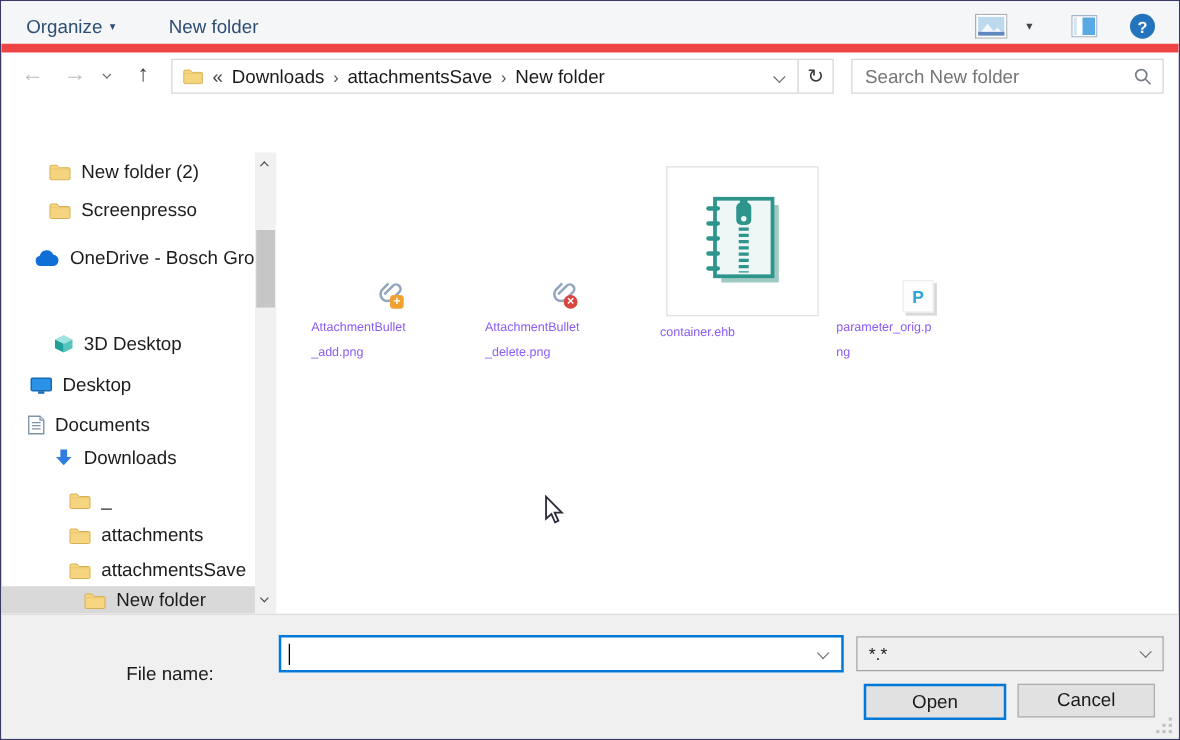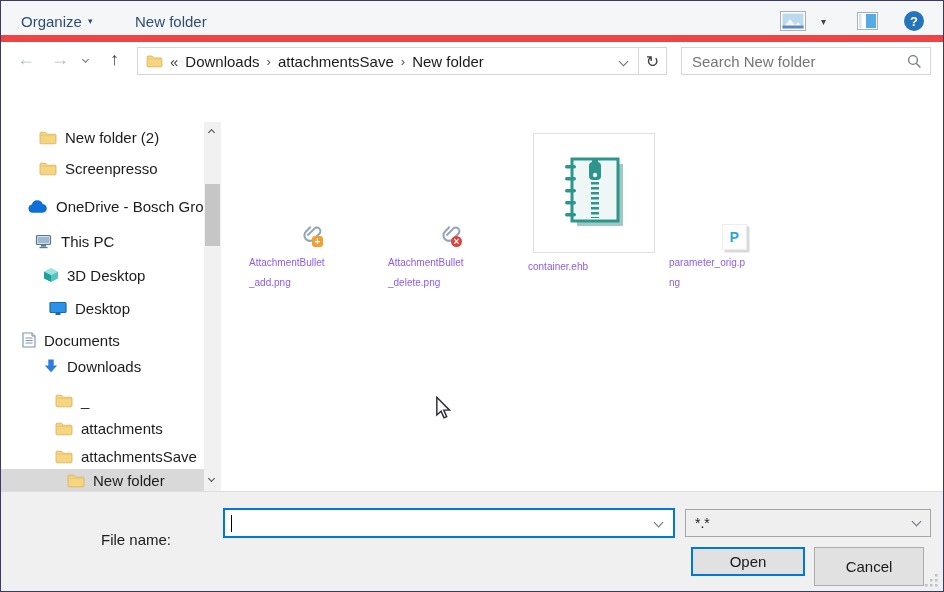--- a/index.html
+++ b/index.html
@@ -174,33 +174,27 @@
           <use href="#i-folder"></use>
         </svg>
       <span class="slabel">Screenpresso</span>
     </div>
     <div class="side-item" style="top:71px;padding-left:26px;">
       <svg class="si" style="width:21px;" viewBox="0 0 20 14">
           <use href="#i-cloud"></use>
         </svg>
       <span class="slabel">OneDrive - Bosch Grou</span>
     </div>
-    <div class="side-item" style="top:106px;padding-left:34px;">
-      <svg class="si" viewBox="0 0 18 15">
-          <use href="#i-pc"></use>
-        </svg>
-      <span class="slabel">This PC</span>
-    </div>
     <div class="side-item" style="top:140px;padding-left:42px;">
       <svg class="si" style="width:16px;height:16px;" viewBox="0 0 16 16">
           <use href="#i-cube"></use>
         </svg>
       <span class="slabel">3D Desktop</span>
     </div>
-    <div class="side-item" style="top:173px;padding-left:48px;">
+    <div class="side-item" style="top:173px;padding-left:23px;">
       <svg class="si" viewBox="0 0 18 14">
           <use href="#i-desktop"></use>
         </svg>
       <span class="slabel">Desktop</span>
     </div>
     <div class="side-item" style="top:205px;padding-left:21px;">
       <svg class="si" style="width:14px;height:16px;" viewBox="0 0 14 16">
           <use href="#i-doc"></use>
         </svg>
       <span class="slabel">Documents</span>
@@ -316,21 +310,21 @@
     </div>
 
     <div class="abs" style="left:684px;top:17px;width:246px;height:28px;background:#efefef;border:1px solid #a6a6a6;">
       <span class="abs" style="left:9px;top:5px;font-size:14px;color:#1a1a1a;">*.*</span>
       <span class="chev down abs" style="right:10px;top:8px;"></span>
     </div>
 
     <div class="btn" style="left:690px;top:55px;width:114px;height:29px;border:2px solid #0078d7;">
       <span>Open</span>
     </div>
-    <div class="btn" style="left:813px;top:55px;width:110px;height:39px;border:1px solid #adadad;">
+    <div class="btn" style="left:813px;top:55px;width:110px;height:27px;border:1px solid #adadad;">
       <span>Cancel</span>
     </div>
 
     <svg class="abs" style="right:4px;bottom:3px;" width="16" height="16" viewBox="0 0 16 16">
       <g fill="#c0c0c0">
         <rect x="12" y="2" width="2.5" height="2.5"></rect>
         <rect x="12" y="7" width="2.5" height="2.5"></rect>
         <rect x="7" y="7" width="2.5" height="2.5"></rect>
         <rect x="12" y="12" width="2.5" height="2.5"></rect>
         <rect x="7" y="12" width="2.5" height="2.5"></rect>

